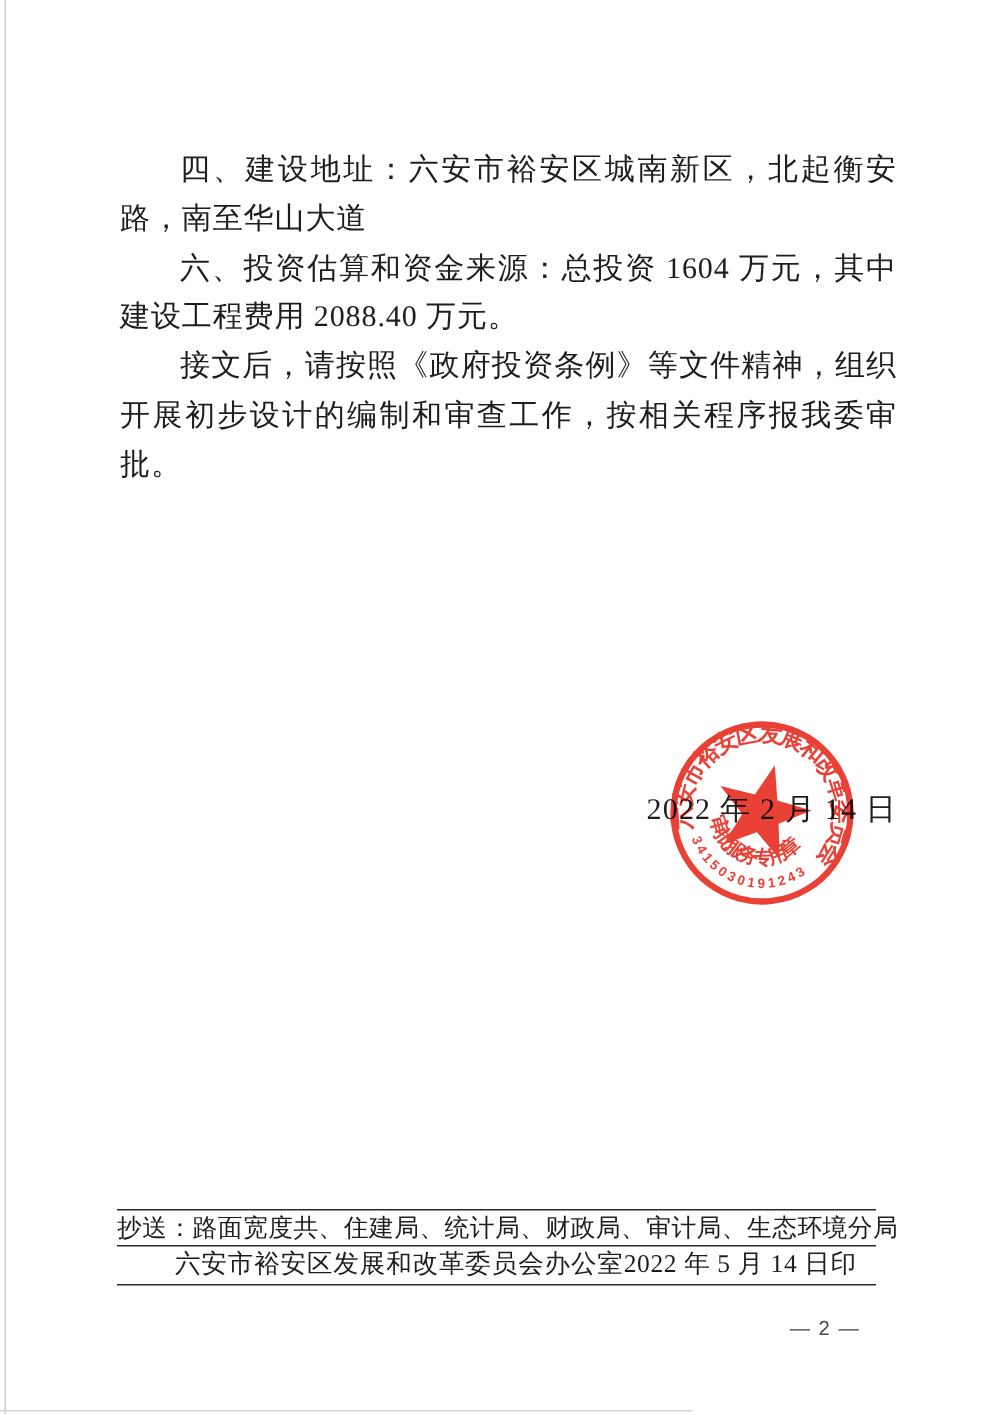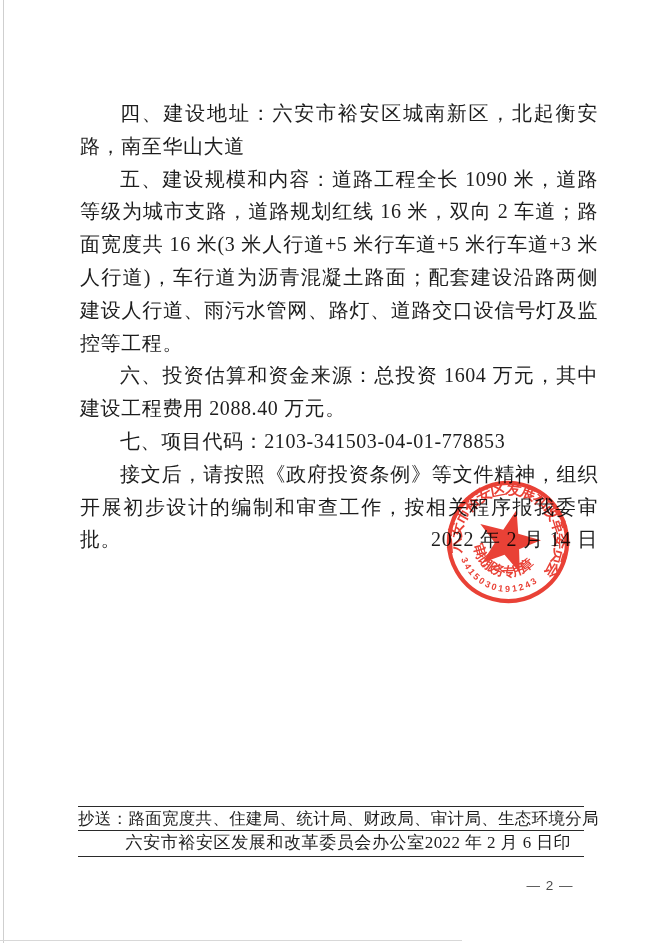--- a/index.html
+++ b/index.html
@@ -92,23 +92,21 @@
 </head>
 <body>
 
 <div class="page">
 
   <div class="scan-edge-left"></div>
   <div class="scan-edge-bottom"></div>
 
   <main class="body-text">
     <p>四、建设地址：六安市裕安区城南新区，北起衡安路，南至华山大道</p>
-    <p>五、建设规模和内容：道路工程全长 1090 米，道路等级为城市支路，道路规划红线 16 米，双向 2 车道；路面宽度共 16 米(3 米人行道+5 米行车道+5 米行车道+3 米人行道)，车行道为沥青混凝土路面；配套建设沿路两侧建设人行道、雨污水管网、路灯、道路交口设信号灯及监控等工程。</p>
     <p>六、投资估算和资金来源：总投资 1604 万元，其中建设工程费用 2088.40 万元。</p>
-    <p>七、项目代码：2103-341503-04-01-778853</p>
     <p>接文后，请按照《政府投资条例》等文件精神，组织开展初步设计的编制和审查工作，按相关程序报我委审批。</p>
   </main>
 
   <div class="issue-date">2022 年 2 月 14 日</div>
 
   <svg class="seal" viewBox="-75 -75 150 150" xmlns="http://www.w3.org/2000/svg">
     <defs>
       <path id="arc-org" d="M -42.4,22.5 A 48,48 0 1 1 42.4,22.5" fill="none"></path>
       <path id="arc-type" d="M -31.95,11.63 A 34,34 0 0 0 31.95,11.63" fill="none"></path>
       <path id="arc-number" d="M -40.96,28.68 A 50,50 0 0 0 40.96,28.68" fill="none"></path>
@@ -127,20 +125,20 @@
       </text>
     </g>
   </svg>
 
   <footer>
     <div class="footer-rule rule-1"></div>
     <div class="copy-line">抄送：路面宽度共、住建局、统计局、财政局、审计局、生态环境分局</div>
     <div class="footer-rule rule-2"></div>
     <div class="issuer-row">
       <span class="issuer-name">六安市裕安区发展和改革委员会办公室</span>
-      <span class="print-date">2022 年 2 月 6 日印</span>
+      <span class="print-date">2022 年 5 月 14 日印</span>
     </div>
     <div class="footer-rule rule-3"></div>
   </footer>
 
   <div class="page-number">— 2 —</div>
 
 </div>
 
 </body></html>

